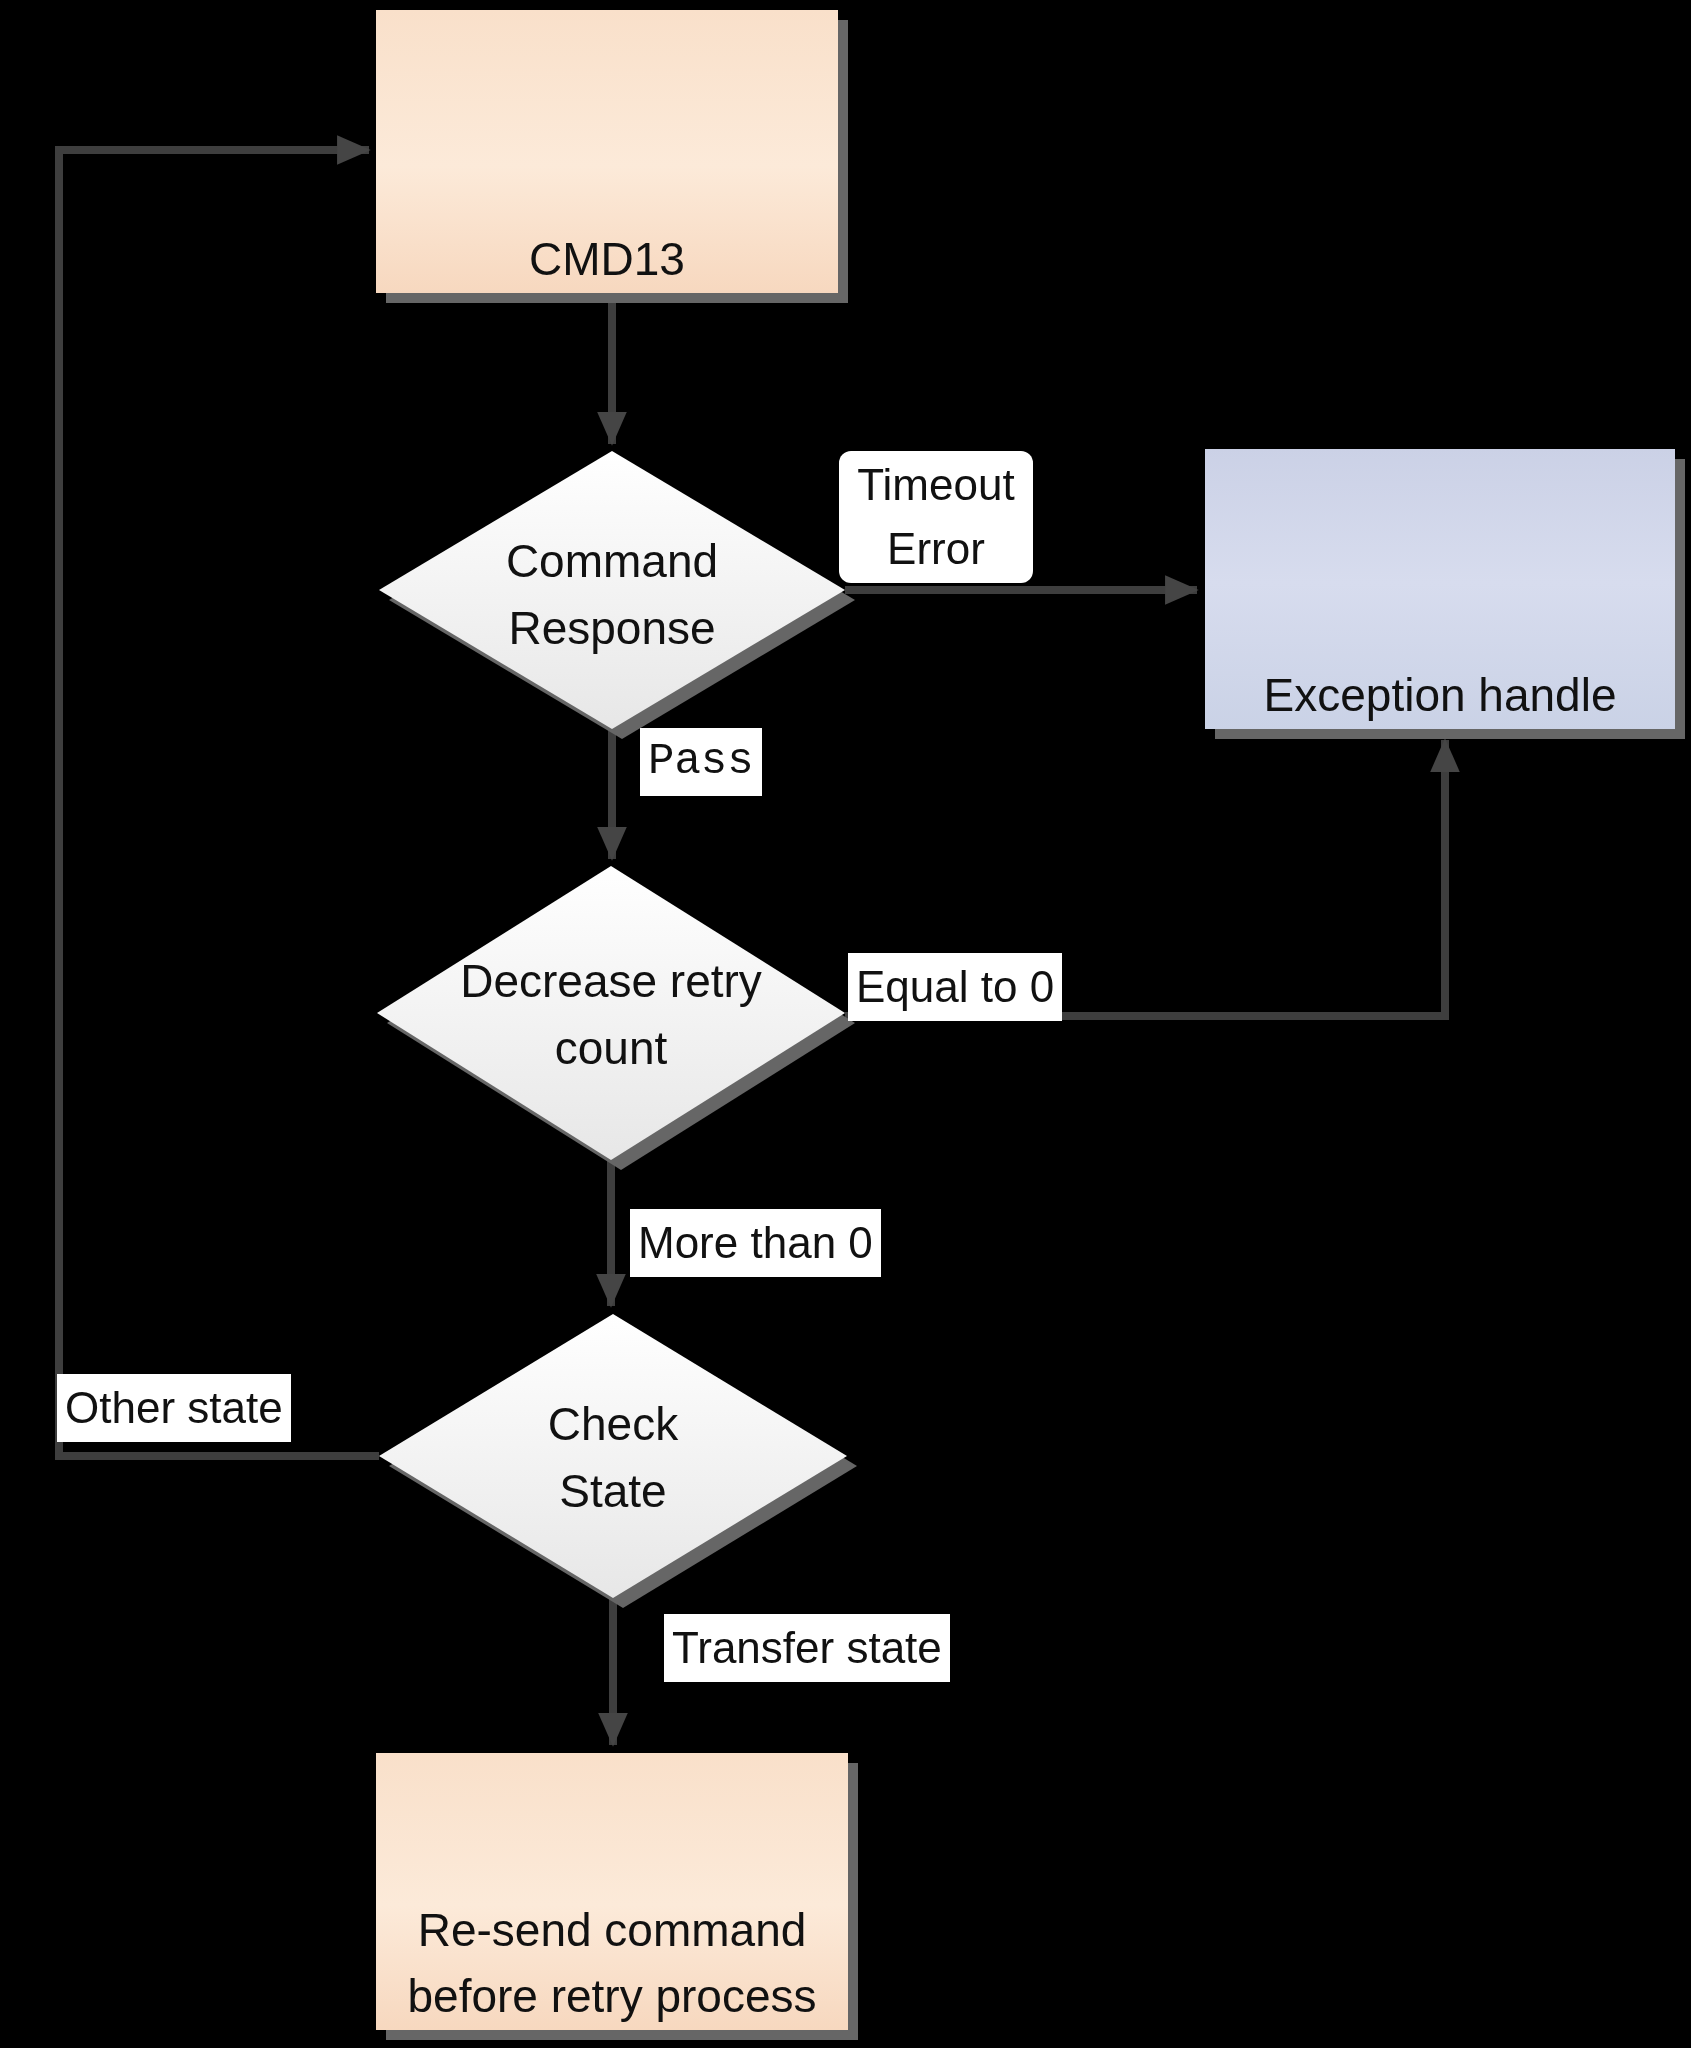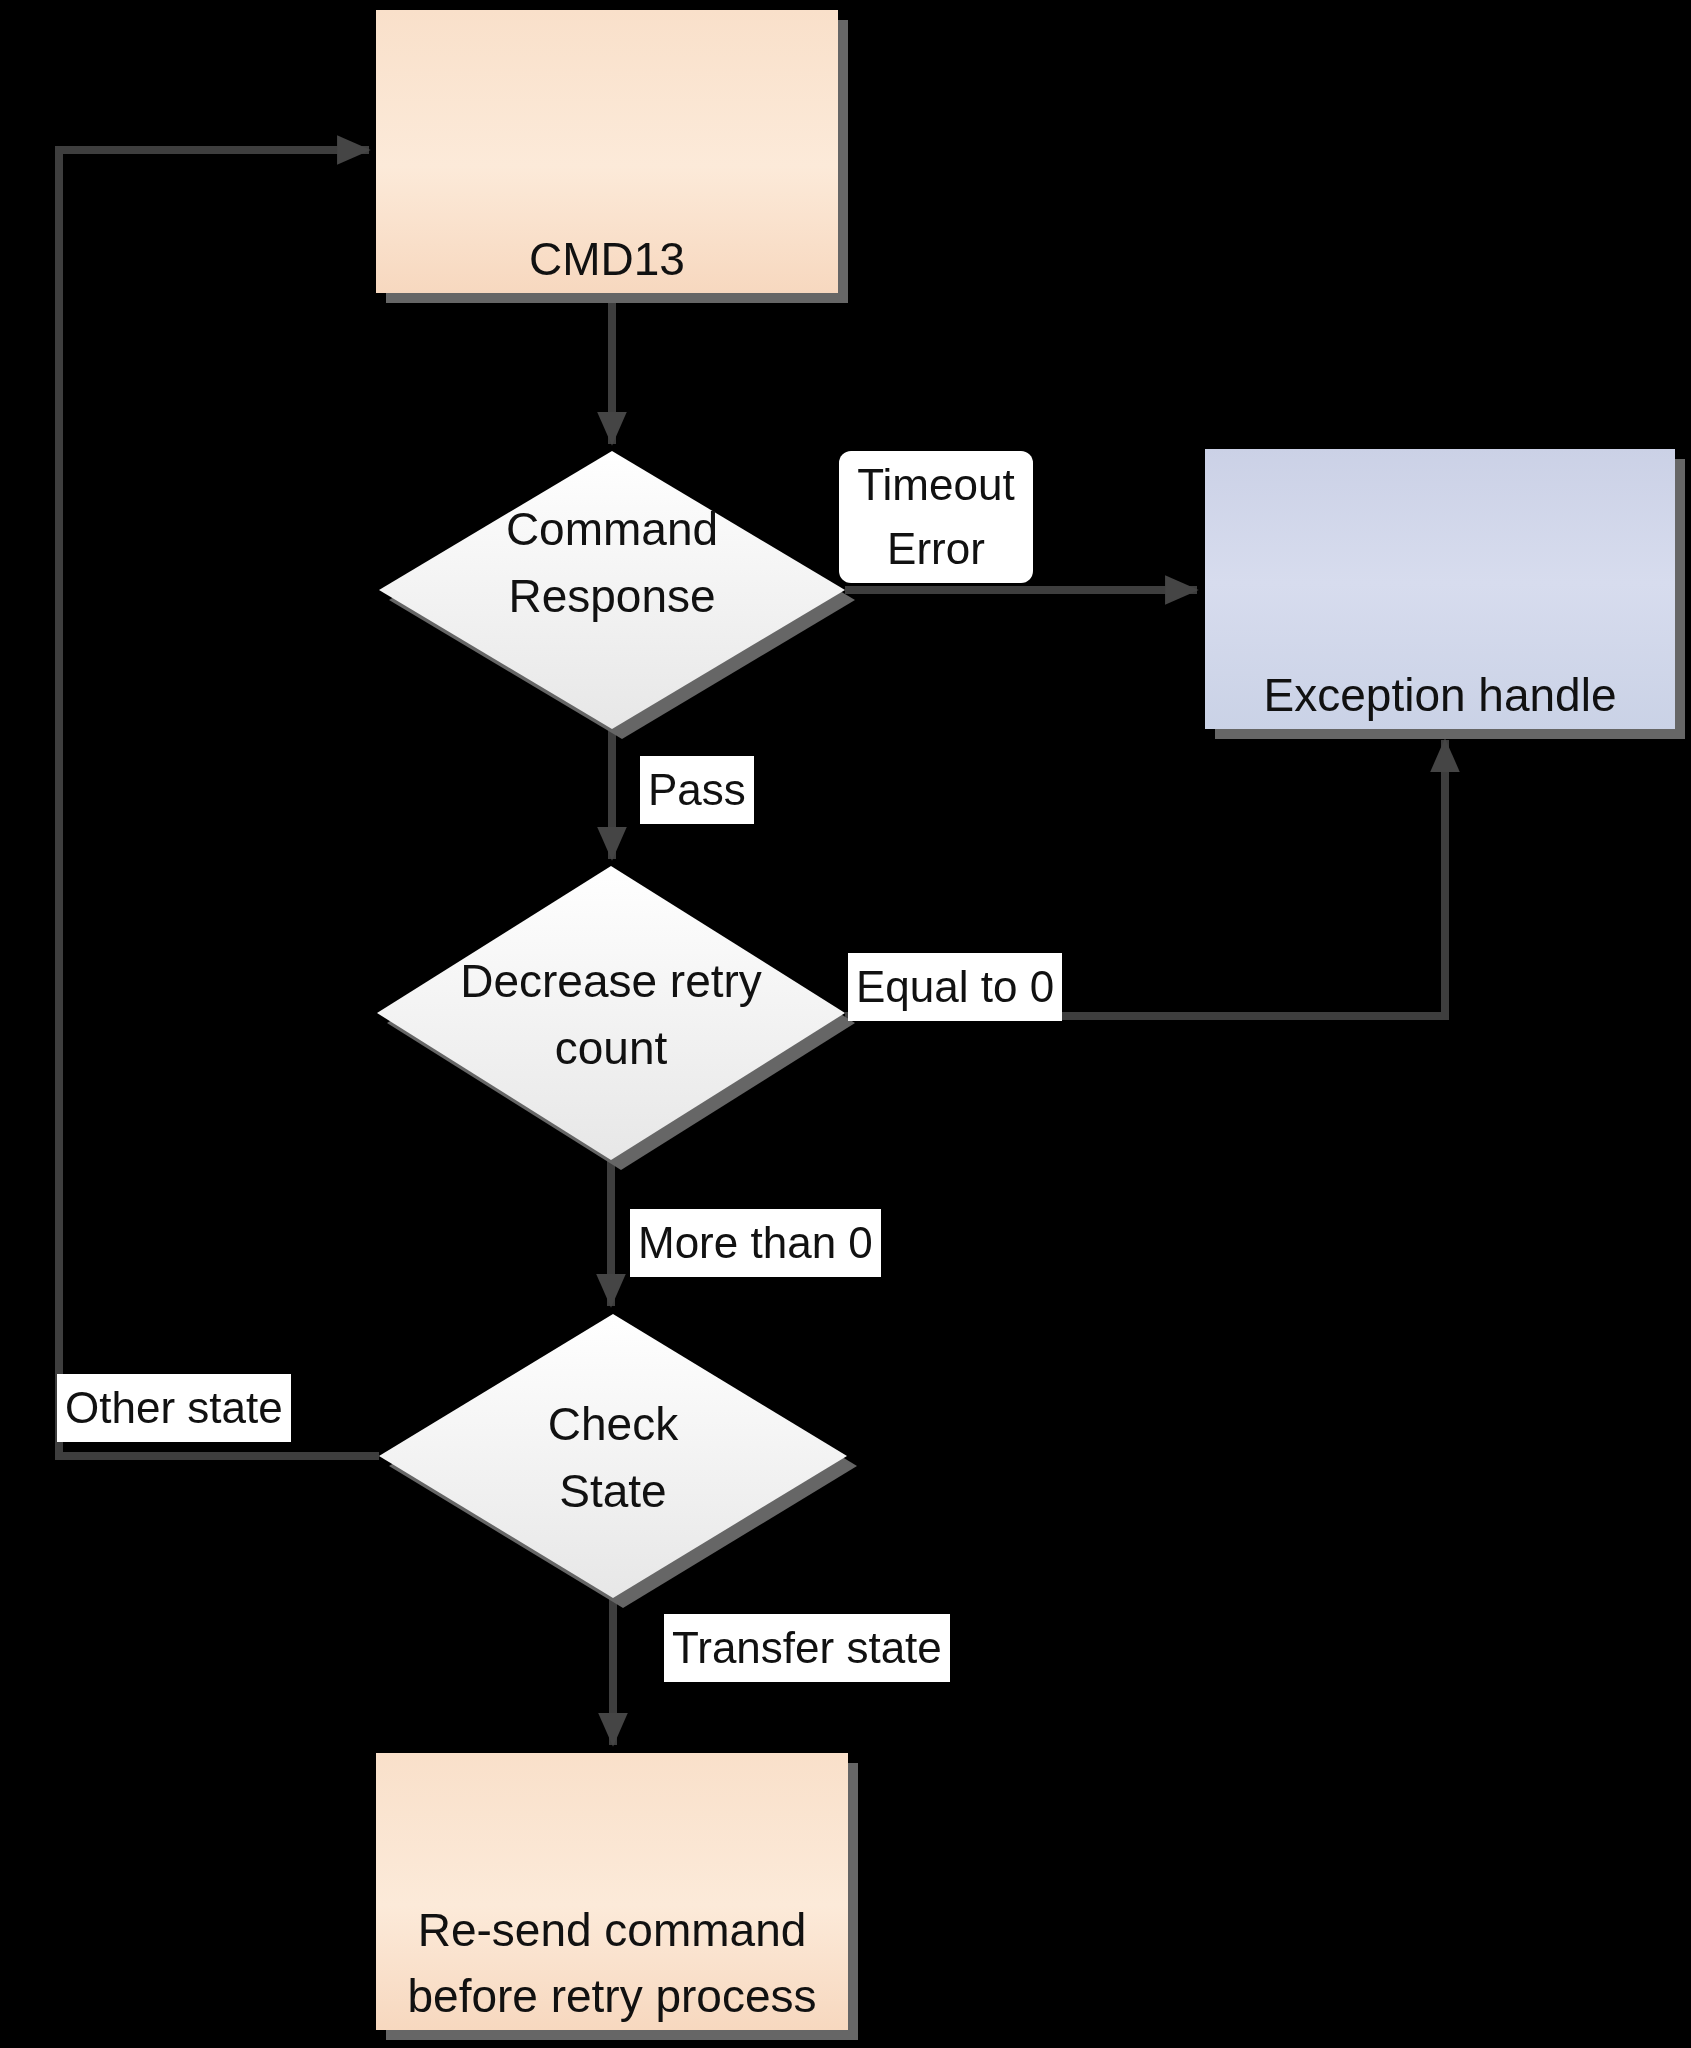--- a/index.html
+++ b/index.html
@@ -99,24 +99,24 @@
   </div>
 
   <div class="box terminal" style="left:1205px; top:449px; width:470px; height:280px;">
     <span>Exception handle</span>
   </div>
 
   <div class="box process" style="left:376px; top:1753px; width:472px; height:277px; padding:0 12px; box-sizing:border-box;">
     <span>Re-send command before retry process</span>
   </div>
 
-  <div class="dtext" style="left:462px; top:496px; width:300px;">Command Response</div>
+  <div class="dtext" style="left:462px; top:528px; width:300px;">Command Response</div>
   <div class="dtext" style="left:533px; top:1391px; width:160px;">Check State</div>
   <div class="dtext" style="left:441px; top:948px; width:340px;">Decrease retry count</div>
 
   <div class="elabel wrap" style="left:839px; top:451px;border-radius:12px;">Timeout Error</div>
-  <div class="elabel" style="left:640px; top:756px;">Pass</div>
+  <div class="elabel" style="left:640px; top:728px;font-family:Liberation Mono, monospace;">Pass</div>
   <div class="elabel" style="left:848px; top:953px;">Equal to 0</div>
   <div class="elabel" style="left:630px; top:1209px;">More than 0</div>
   <div class="elabel" style="left:57px; top:1374px;">Other state</div>
   <div class="elabel" style="left:664px; top:1614px;">Transfer state</div>
 
 </div>
 
 </body></html>

